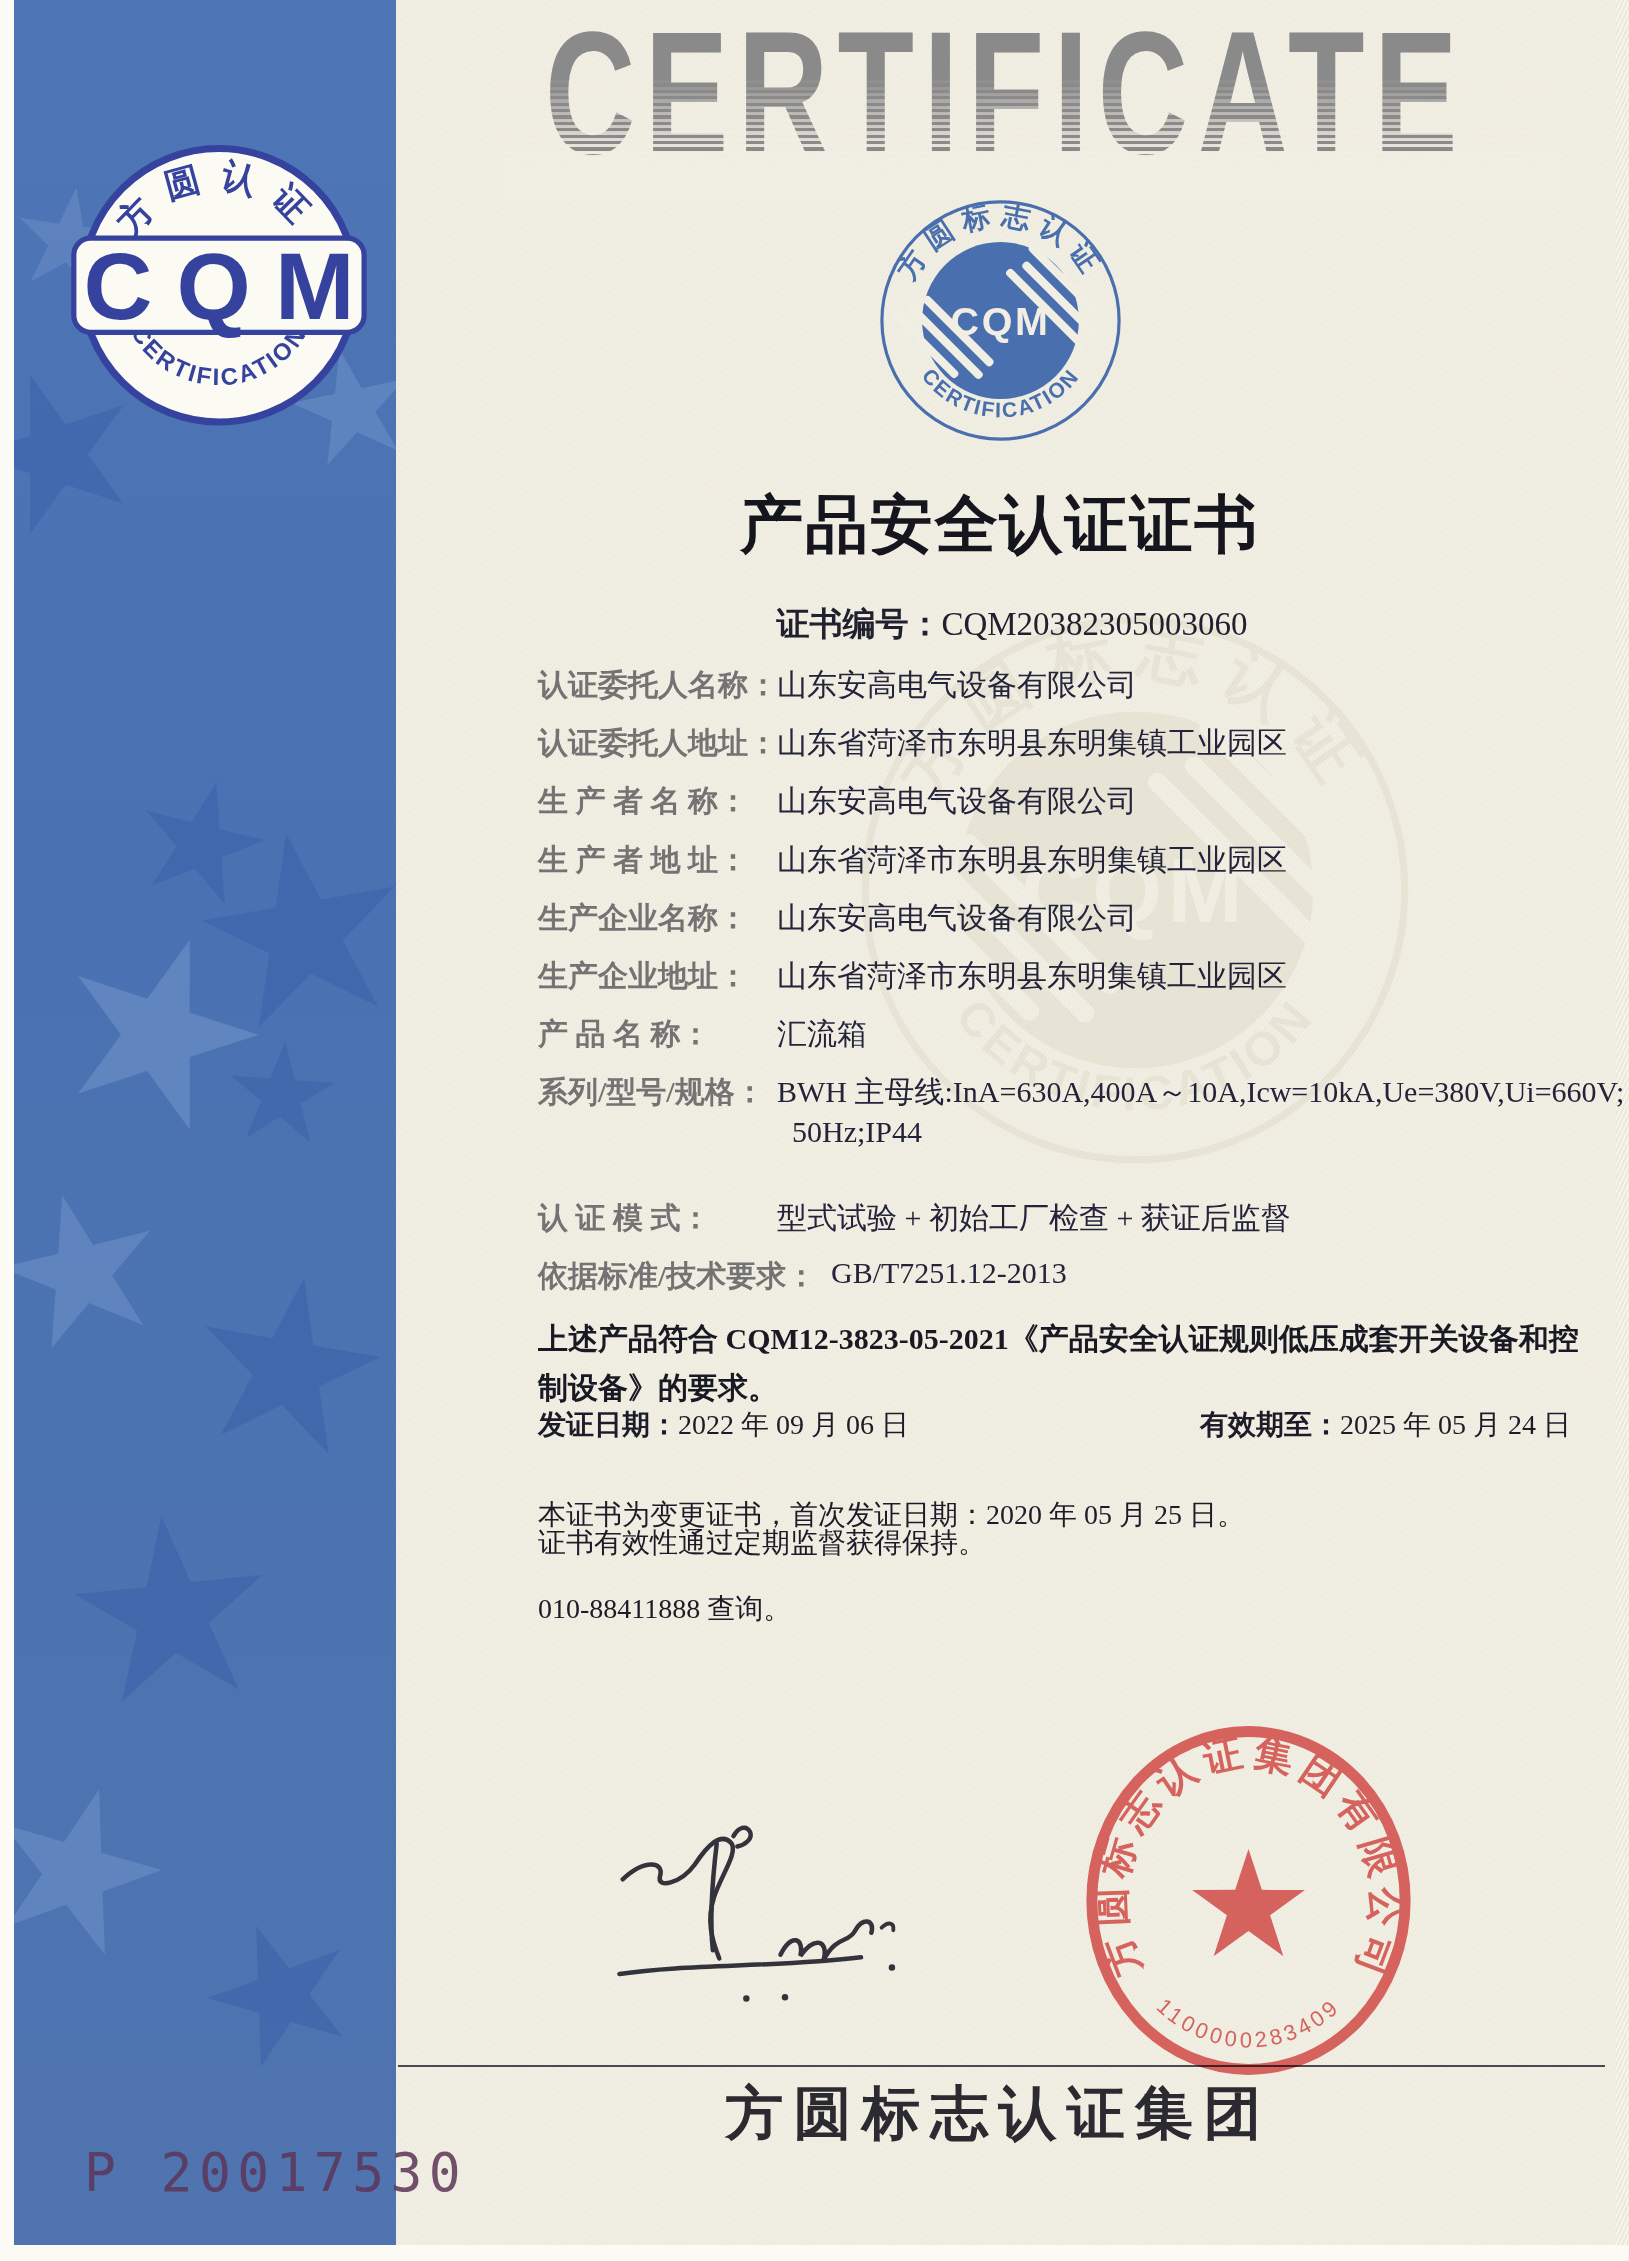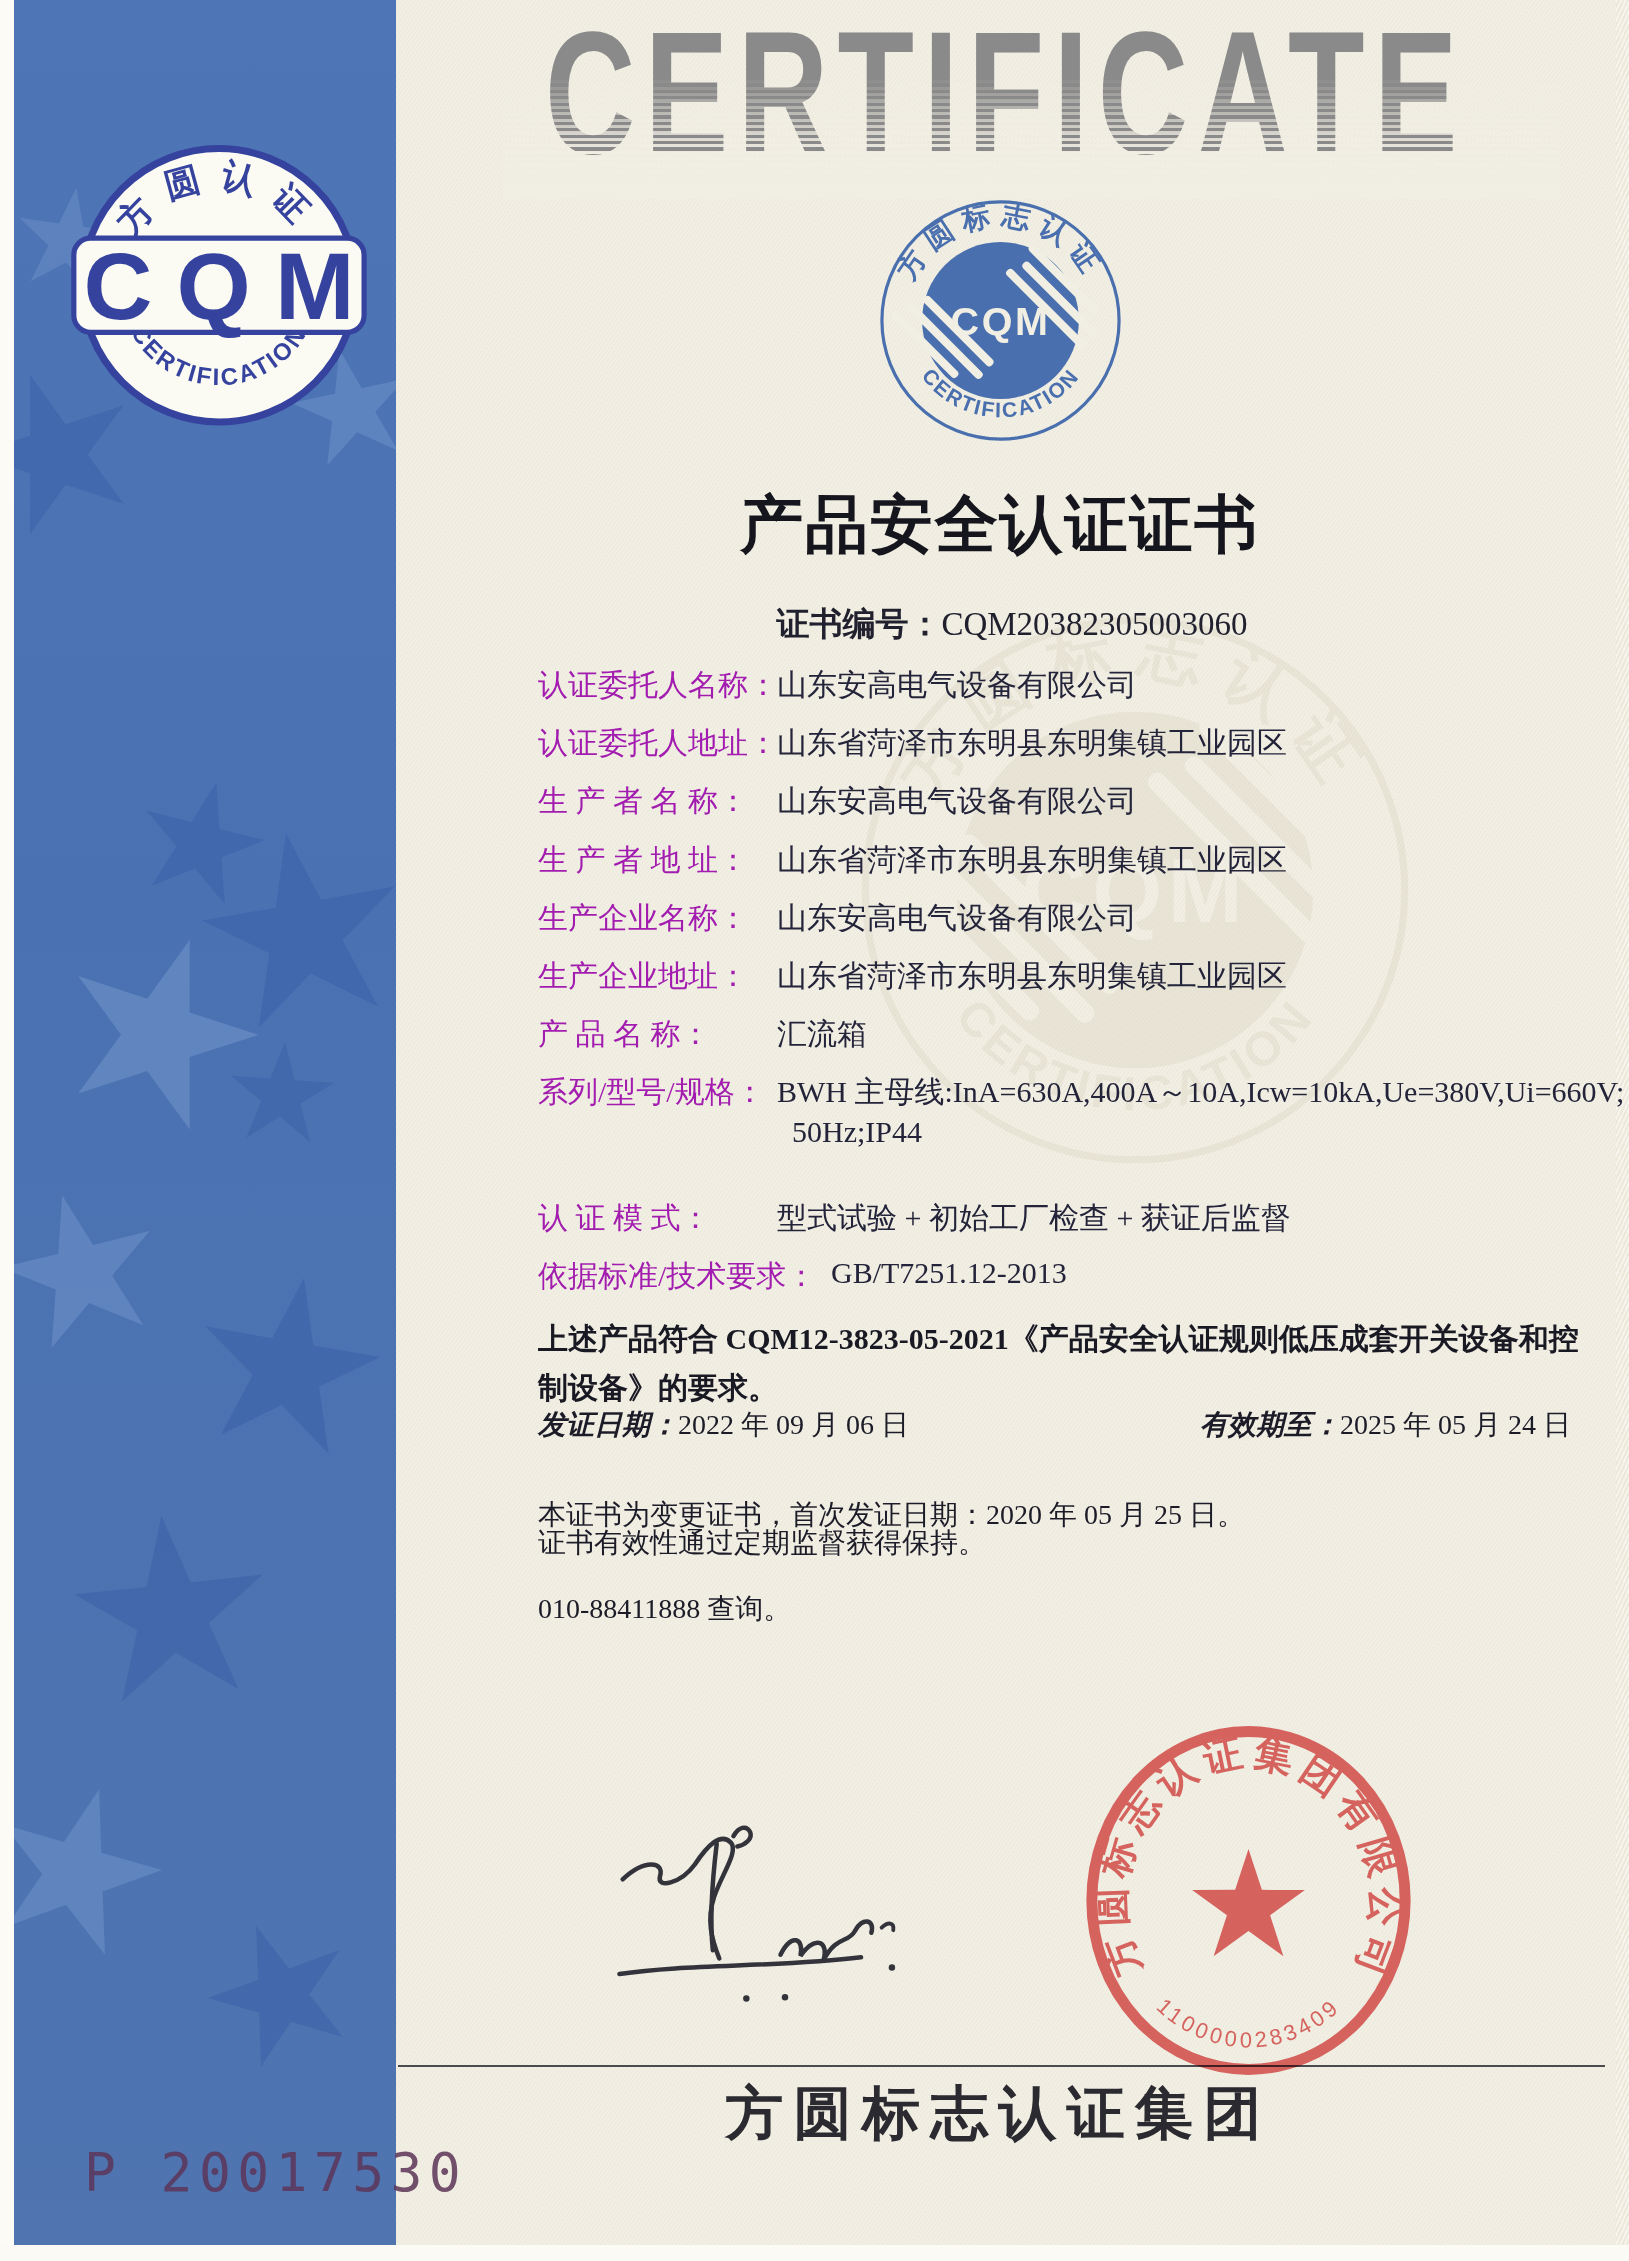--- a/index.html
+++ b/index.html
@@ -65,34 +65,34 @@
     font-size:63px;font-weight:700;letter-spacing:1.9px;text-align:center;
     color:#15151d;white-space:nowrap;
   }
   .cert-no{
     position:absolute;left:754px;top:602px;width:516px;z-index:2;
     font-size:33px;text-align:center;white-space:nowrap;color:#20202e;
   }
   .cert-no .lbl{font-weight:600;}
   
   .row{position:absolute;left:538px;z-index:2;font-size:30px;white-space:nowrap;}
-  .row .lbl{font-weight:400;color:#a21caf;}
+  .row .lbl{font-weight:700;color:#737373;}
   .row .val{position:absolute;left:239px;top:0;font-weight:400;color:#23233a;white-space:nowrap;}
   .row .val.shift{left:293px;}
   .r1{top:665px}.r2{top:723px}.r3{top:781px}.r4{top:840px}
   .r5{top:898px}.r6{top:956px}.r7{top:1014px}.r8{top:1072px}
   .r8b{position:absolute;left:792px;top:1115px;font-size:30px;color:#23233a;z-index:2;}
   .r9{top:1198px}.r10{top:1256px}
   .statement{
     position:absolute;left:538px;top:1314px;width:1067px;z-index:2;
     font-size:30px;font-weight:700;line-height:49px;color:#191924;
   }
   .dates{position:absolute;left:538px;top:1406px;width:1067px;z-index:2;font-size:28px;white-space:nowrap;}
   .dates .valid{position:absolute;left:662px;top:0;}
-  .dates .lbl{font-weight:700;font-style:italic;}
+  .dates .lbl{font-weight:700;}
   .note1{position:absolute;left:538px;top:1524px;font-size:28px;z-index:2;}
   .note2{position:absolute;left:538px;top:1496px;font-size:28px;z-index:2;}
   .info1{position:absolute;left:538px;top:1544px;font-size:28px;z-index:2;}
   .info2{position:absolute;left:538px;top:1590px;font-size:28px;z-index:2;}
   
   .signature{position:absolute;left:584px;top:1805px;width:335px;height:213px;z-index:3;}
   .stamp{position:absolute;left:1068px;top:1707px;width:361px;height:387px;z-index:4;opacity:.9;mix-blend-mode:multiply;}
   
   .footer-line{position:absolute;left:398px;top:2065px;width:1207px;height:1.9px;background:#4a4a50;z-index:2;}
   .footer-org{

